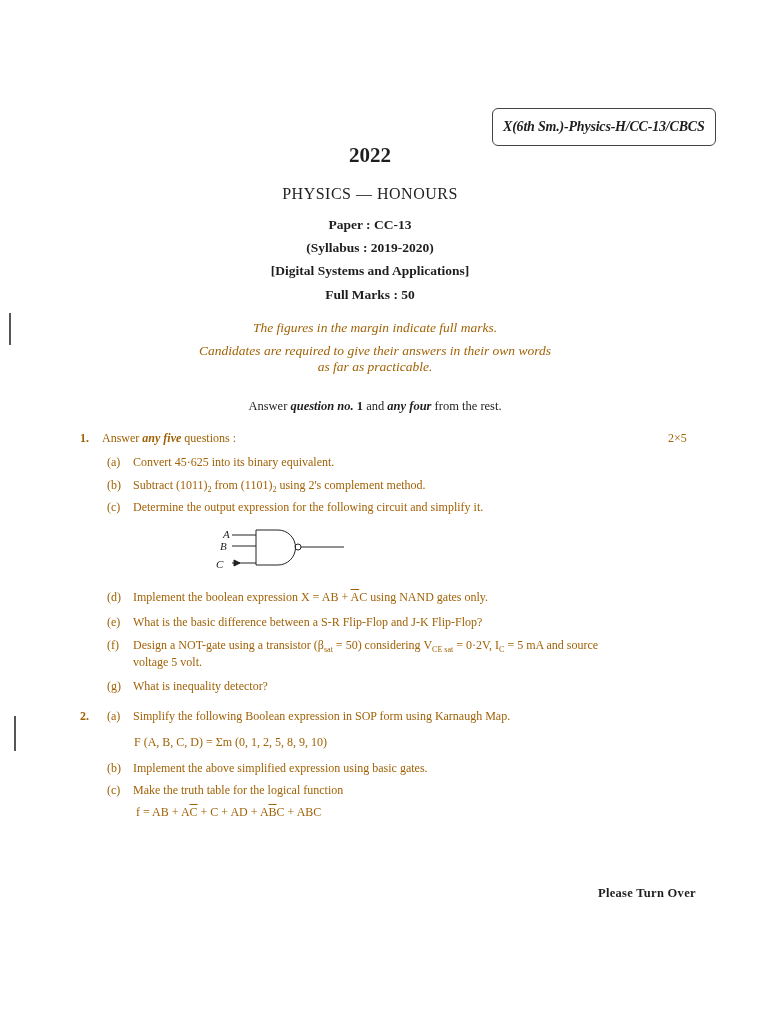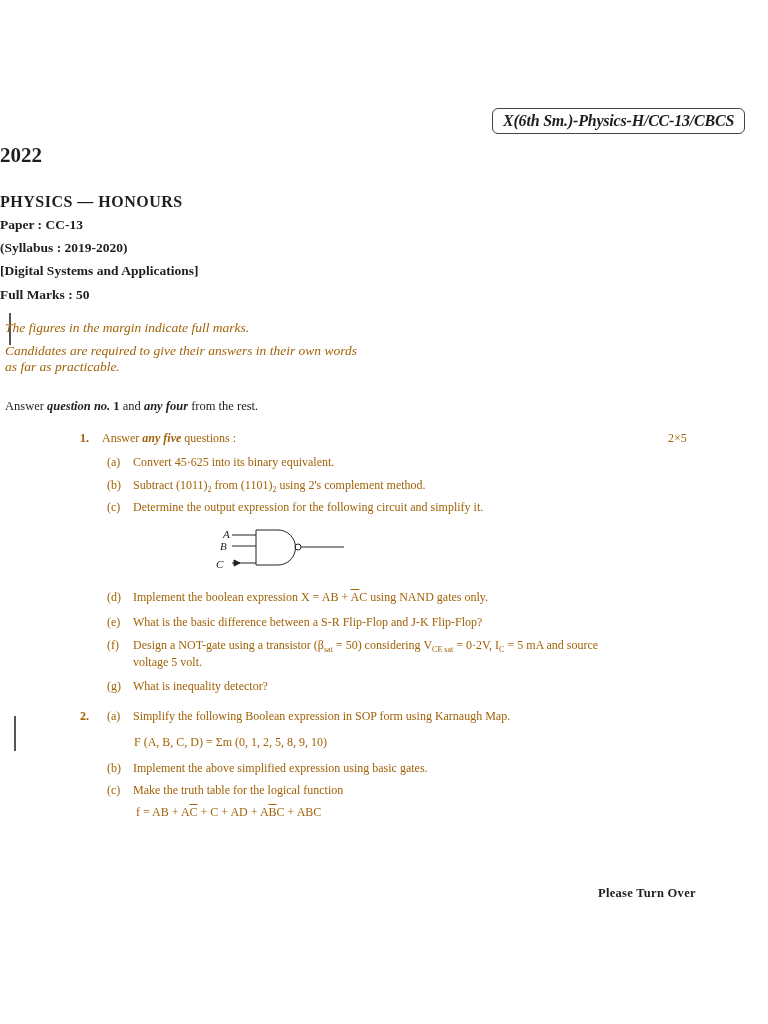--- a/index.html
+++ b/index.html
@@ -1,23 +1,23 @@
 <!DOCTYPE html>
 <html><head>
 <meta charset="utf-8">
 <style>
   html, body { margin:0; padding:0; }
   body { width:768px; height:1024px; background:#ffffff; position:relative; overflow:hidden;
          font-family:"Liberation Serif","DejaVu Serif",serif; color:#1e1e1e; }
   .abs { position:absolute; }
-  .code-box { left:492px; top:108px; height:24px; padding:0 10px; border:1px solid #444; border-radius:6px;
-              font-style:italic; font-weight:bold; font-size:16px; line-height:24px; letter-spacing:-0.2px; white-space:nowrap; }
-  .center { left:0; width:740px; }
+  .code-box { left:492px; top:108px; height:24px; padding:6px 10px; border:1px solid #444; border-radius:6px;
+              font-style:italic; font-weight:bold; font-size:14px; line-height:24px; letter-spacing:-0.2px; white-space:nowrap; }
+  .center { left:0; width:740px; text-align:center; }
   .year { top:143px; font-size:21px; font-weight:bold; }
-  .subject { top:185px; font-size:16px; font-weight:bold; letter-spacing:0.5px;margin-top:8px; }
+  .subject { top:185px; font-size:16px; font-weight:normal; letter-spacing:0.5px; }
   .hdr { font-size:13.5px; font-weight:bold; }
   .it { font-style:italic; font-size:13.5px; color:#a16207; }
   .instr { top:399px; font-size:12.5px; }
   .line { font-size:12px; white-space:nowrap; color:#a16207; }
   .lbl { display:inline-block; width:26px; }
   .qnum { font-weight:bold; }
   .math { font-family:"Liberation Serif",serif; }
   .ovl { text-decoration:overline; }
   sub { font-size:8px; }
   .margin-bar { width:2px; background:#555; }

